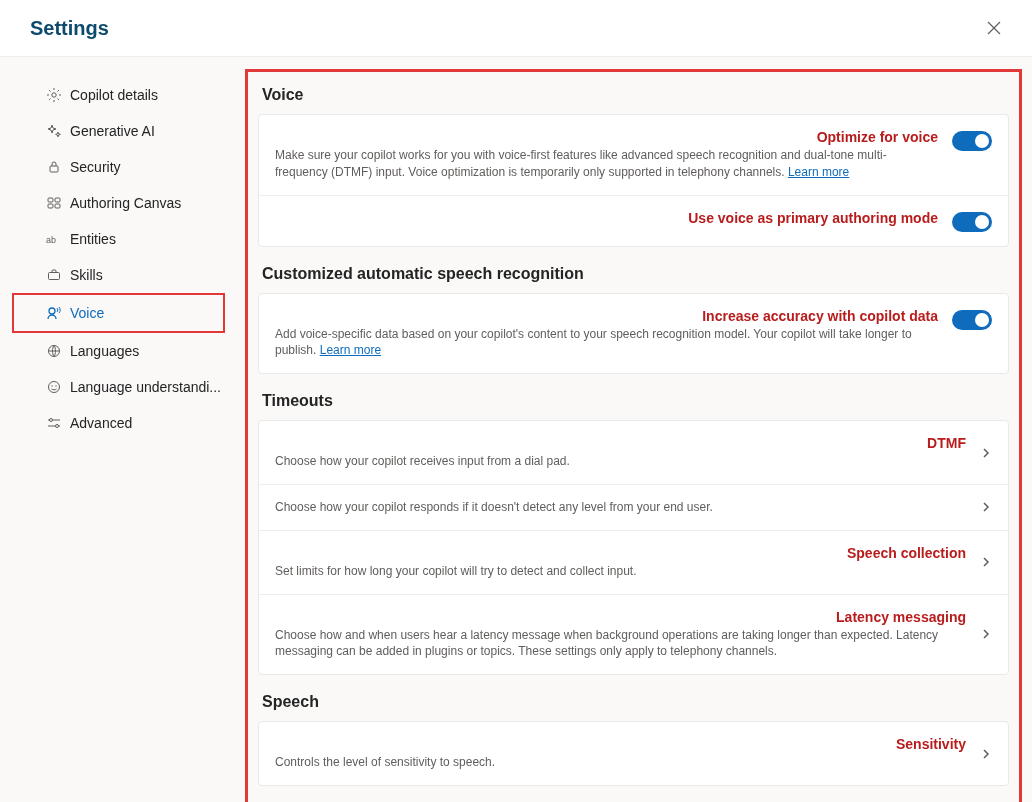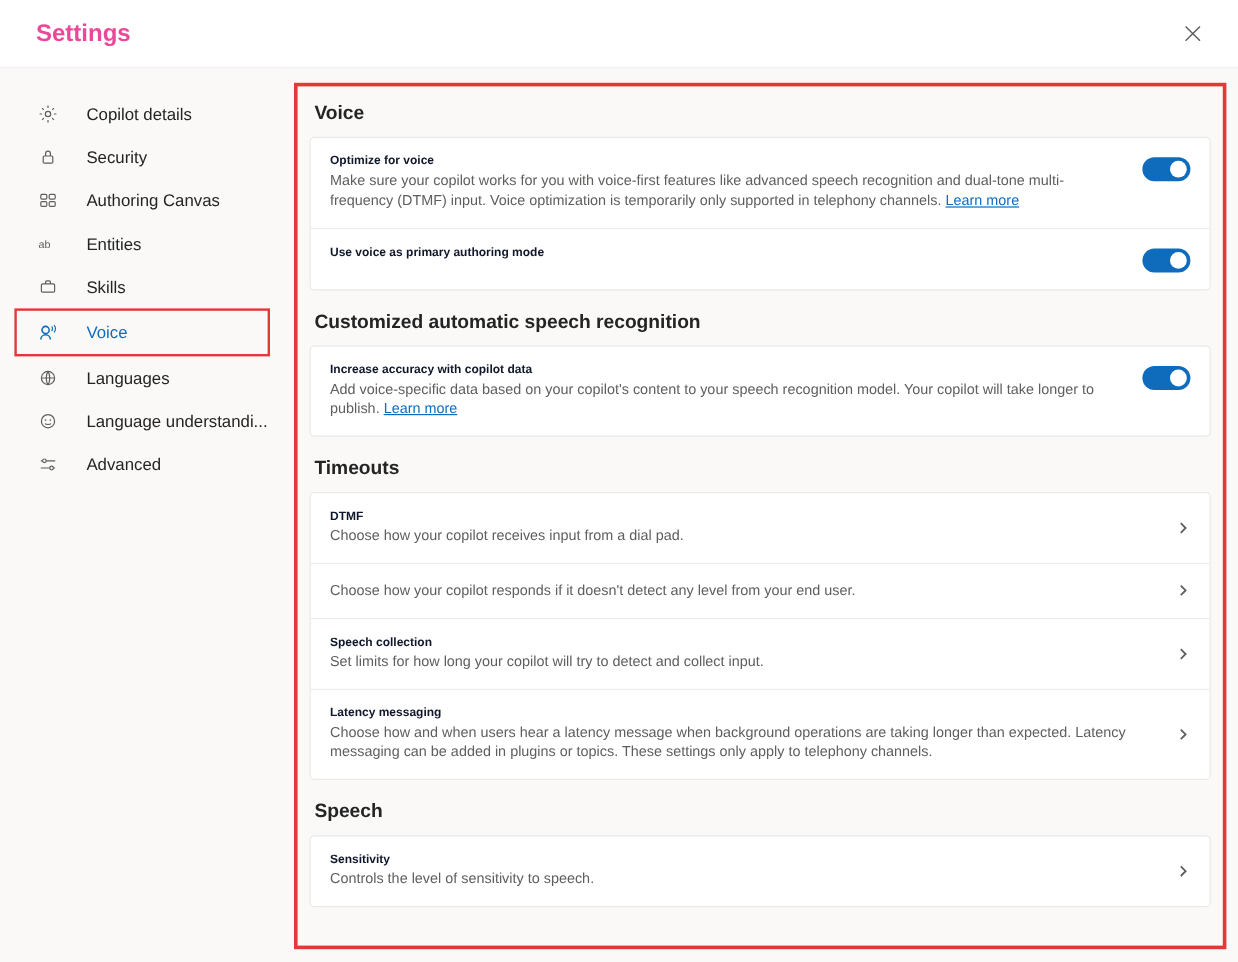--- a/index.html
+++ b/index.html
@@ -16,21 +16,21 @@
     display: flex;
     justify-content: space-between;
     align-items: center;
     padding: 14px 24px 14px 30px;
     background: #ffffff;
     border-bottom: 1px solid #ededed;
   }
   .header h1 {
     font-size: 20px;
     font-weight: 600;
-    color: #ec4899;
+    color: #0c4a6e;
   }
   .close-btn {
     cursor: pointer;
     width: 28px;
     height: 28px;
     display: flex;
     align-items: center;
     justify-content: center;
     color: #605e5c;
   }
@@ -44,35 +44,36 @@
     background: #faf9f8;
     flex-shrink: 0;
   }
   .sidebar-item {
     display: flex;
     align-items: flex-end;
     padding: 10px 10px 10px 32px;
     cursor: pointer;
     color: #242424;
     font-size: 14px;
-    gap: 24px;
+    gap: 8px;
   }
   .sidebar-item.active {
     color: #0f6cbd;
     border: 2px solid #e23838;
     margin: 0 10px 0 12px;
     padding-left: 18px;
   }
   .sidebar-item .icon {
     width: 16px;
     height: 16px;
     display: flex;
     align-items: center;
     justify-content: center;
     flex-shrink: 0;
+    margin-left: 14px;
   }
   .sidebar-item .label {
     white-space: nowrap;
     overflow: hidden;
     text-overflow: ellipsis;
   }
   .main {
     flex: 1;
     padding: 12px 10px 10px 10px;
     overflow: auto;
@@ -106,23 +107,24 @@
   .card-row.clickable {
     cursor: pointer;
     align-items: center;
   }
   .row-text {
     flex: 1;
     min-width: 0;
   }
   .row-title {
     font-weight: 600;
-    font-size: 10px;
-    color: #0f172a;
+    font-size: 14px;
+    color: #b91c1c;
     margin-bottom: 2px;
+    text-align: right;
   }
   .row-desc {
     font-size: 12px;
     color: #605e5c;
     line-height: 1.4;
   }
   .row-desc a {
     color: #0f6cbd;
   }
   .toggle {
@@ -173,20 +175,28 @@
     <div class="sidebar-item">
       <span class="icon">
         <svg width="16" height="16" viewBox="0 0 16 16">
             <circle cx="8" cy="8" r="2.2" fill="none" stroke="#605e5c" stroke-width="1"></circle>
             <path d="M8 1v2M8 13v2M1 8h2M13 8h2M3.1 3.1l1.4 1.4M11.5 11.5l1.4 1.4M3.1 12.9l1.4-1.4M11.5 4.5l1.4-1.4" stroke="#605e5c" stroke-width="1"></path>
           </svg>
       </span>
       <span class="label">Copilot details</span>
     </div>
 
+    <div class="sidebar-item">
+      <span class="icon">
+        <svg width="16" height="16" viewBox="0 0 16 16">
+            <path d="M6 2l1 3 3 1-3 1-1 3-1-3-3-1 3-1zM12 9l.6 1.8 1.8.6-1.8.6-.6 1.8-.6-1.8-1.8-.6 1.8-.6z" fill="none" stroke="#605e5c" stroke-width="1"></path>
+          </svg>
+      </span>
+      <span class="label">Generative AI</span>
+    </div>
 
     <div class="sidebar-item">
       <span class="icon">
         <svg width="16" height="16" viewBox="0 0 16 16">
             <rect x="4" y="7" width="8" height="6" rx="1" fill="none" stroke="#605e5c" stroke-width="1"></rect>
             <path d="M6 7V5a2 2 0 014 0v2" fill="none" stroke="#605e5c" stroke-width="1"></path>
           </svg>
       </span>
       <span class="label">Security</span>
     </div>

